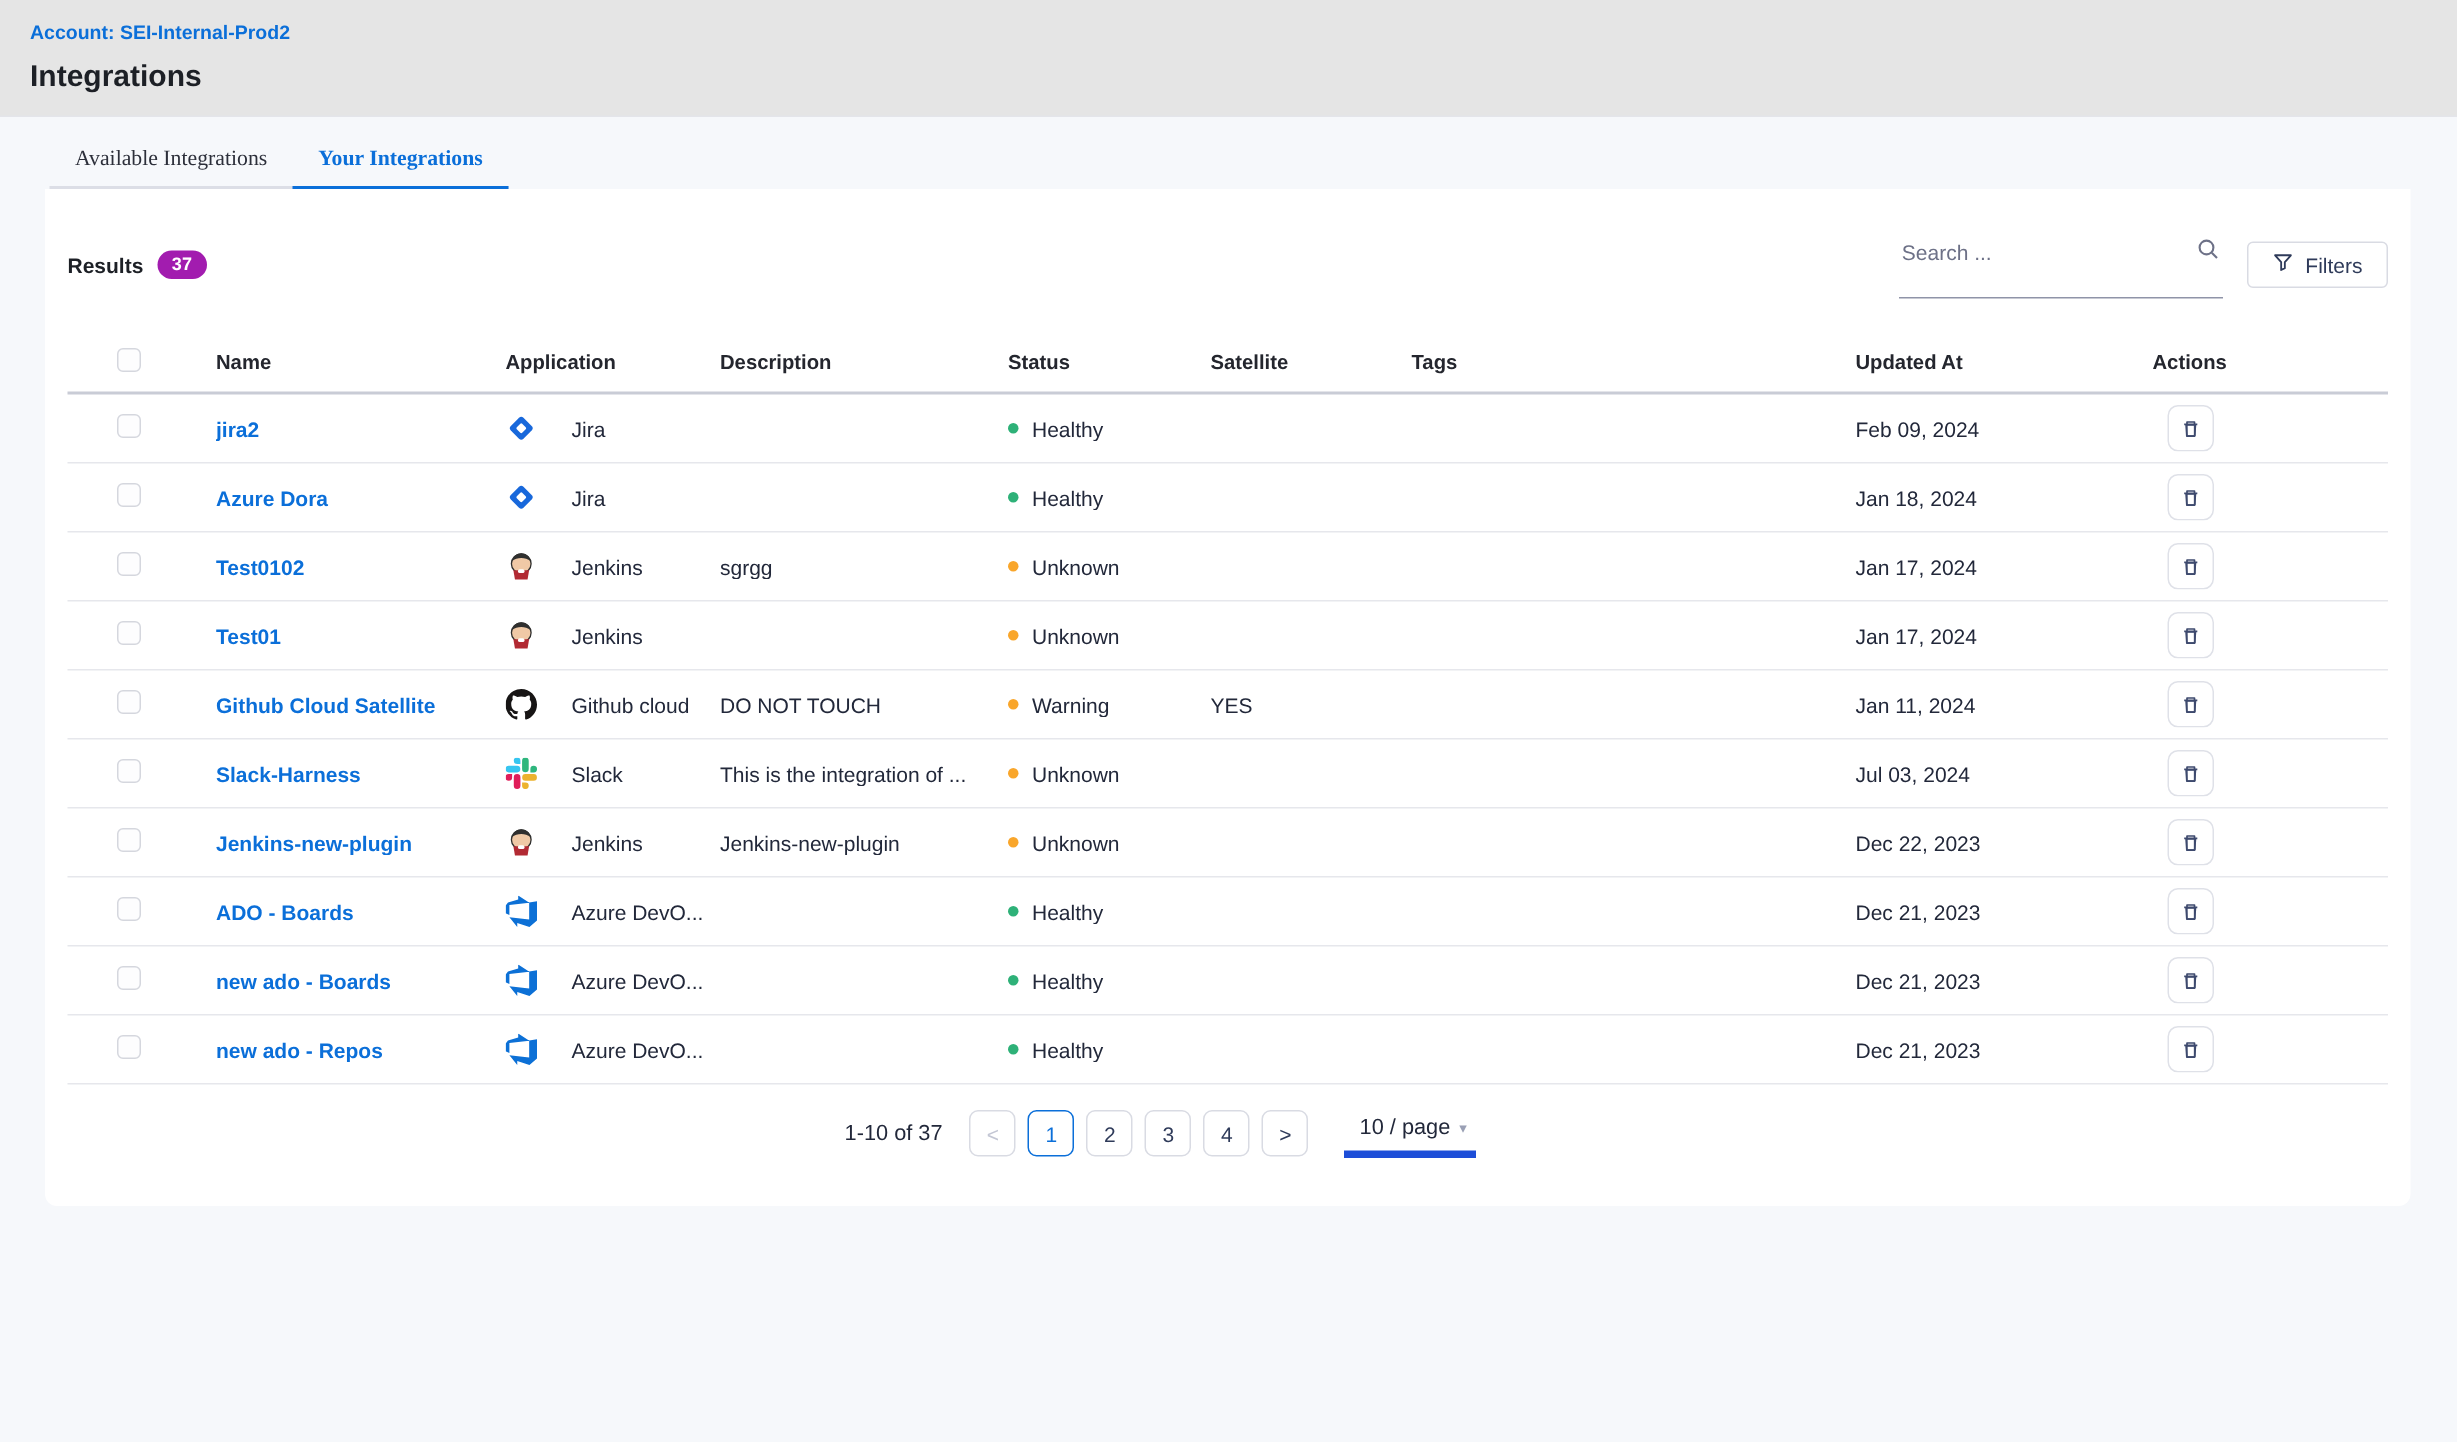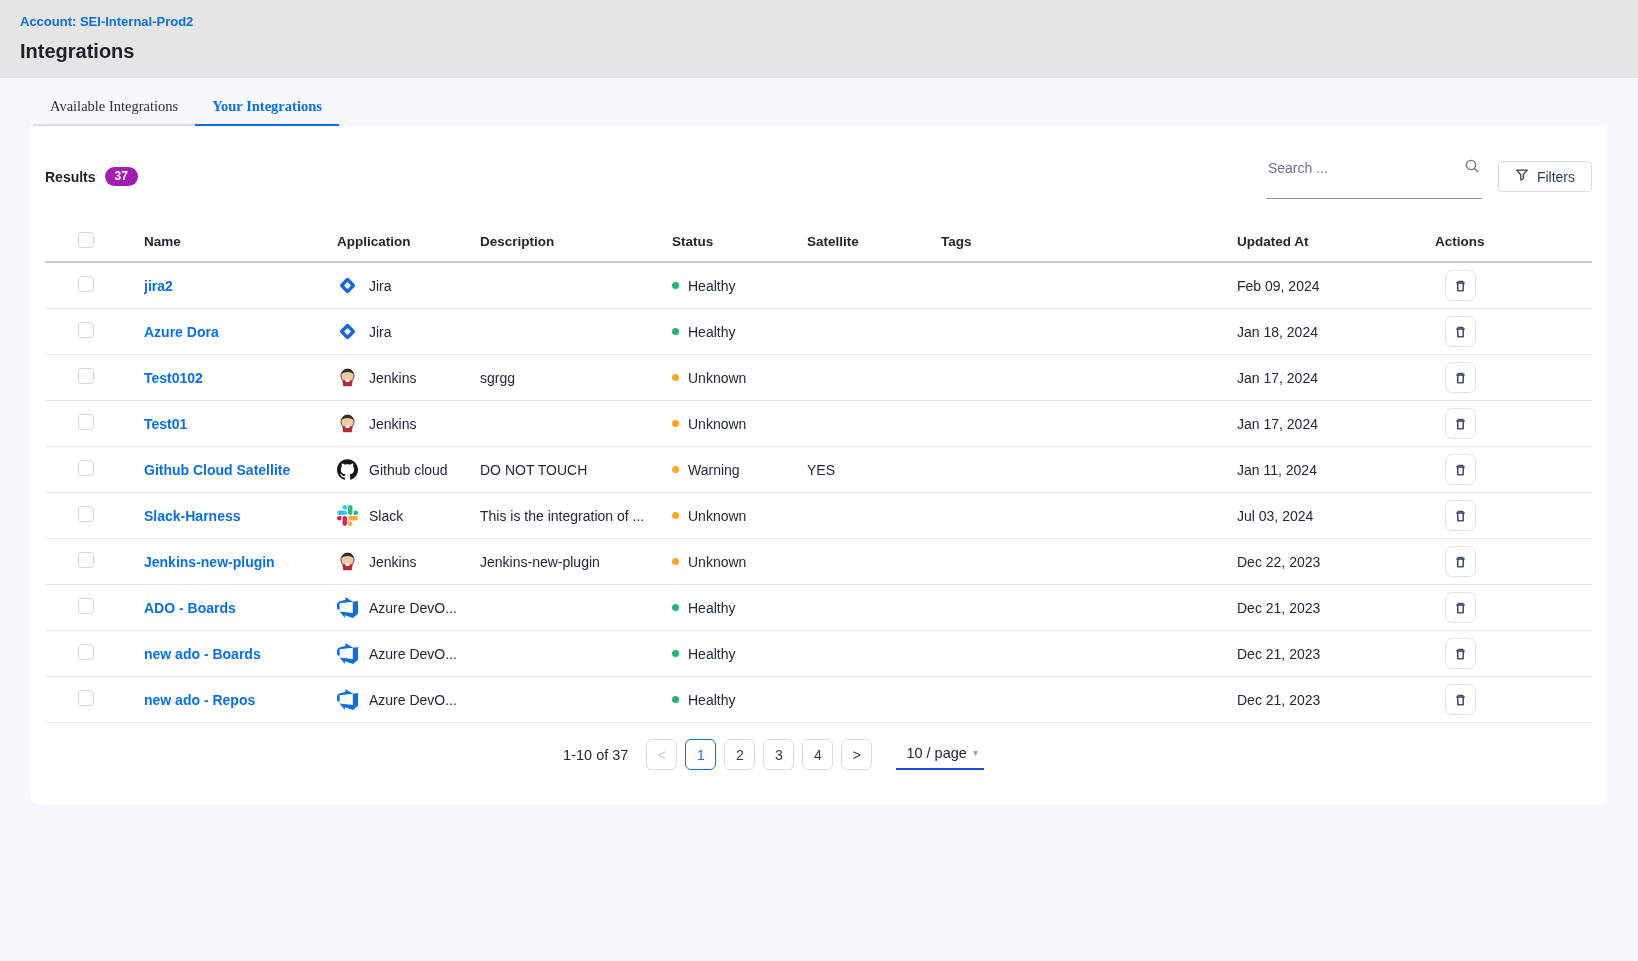--- a/index.html
+++ b/index.html
@@ -126,21 +126,21 @@
   .col-select { padding-left: 33px; }
   .checkbox {
     width: 16px; height: 16px;
     border: 1px solid #d5d7de;
     border-radius: 4px;
     background: #fdfdfe;
     display: inline-block;
     cursor: pointer;
   }
   .name-link { color: #0b6fd9; font-weight: 600; text-decoration: none; cursor: pointer; }
-  .app-cell { display: flex; align-items: center; gap: 11px; }
+  .app-cell { display: flex; align-items: center; gap: 23px; }
   .app-icon { width: 21px; height: 21px; display: inline-flex; align-items: center; justify-content: center; flex: none; }
   .app-icon svg { width: 21px; height: 21px; display: block; }
   .status-cell { display: flex; align-items: center; gap: 9px; }
   .dot { width: 7px; height: 7px; border-radius: 50%; display: inline-block; flex: none; }
   .trash-btn {
     width: 31px; height: 31px;
     border: 1px solid #dfe1e8;
     border-radius: 7px;
     background: #fff;
     display: inline-flex;
@@ -175,21 +175,21 @@
   }
   .pg-btn.active { border-color: #0b6fd9; color: #0b6fd9; }
   .pg-btn.disabled { color: #c3c6d4; cursor: default; }
   .pages { display: contents; }
   .page-size {
     display: flex;
     align-items: center;
     gap: 4px;
     margin-left: 16px;
     padding: 5px 6px 7px 10px;
-    border-bottom: 2px solid #1d4ed8;
+    border-bottom: 5px solid #1d4ed8;
     font-size: 14.5px;
     color: #22283a;
     cursor: pointer;
   }
   .chev-down { color: #9aa0b5; font-size: 10px; margin-left: 2px; }
 </style>
 </head>
 <body>
 
 <div class="page-header">

